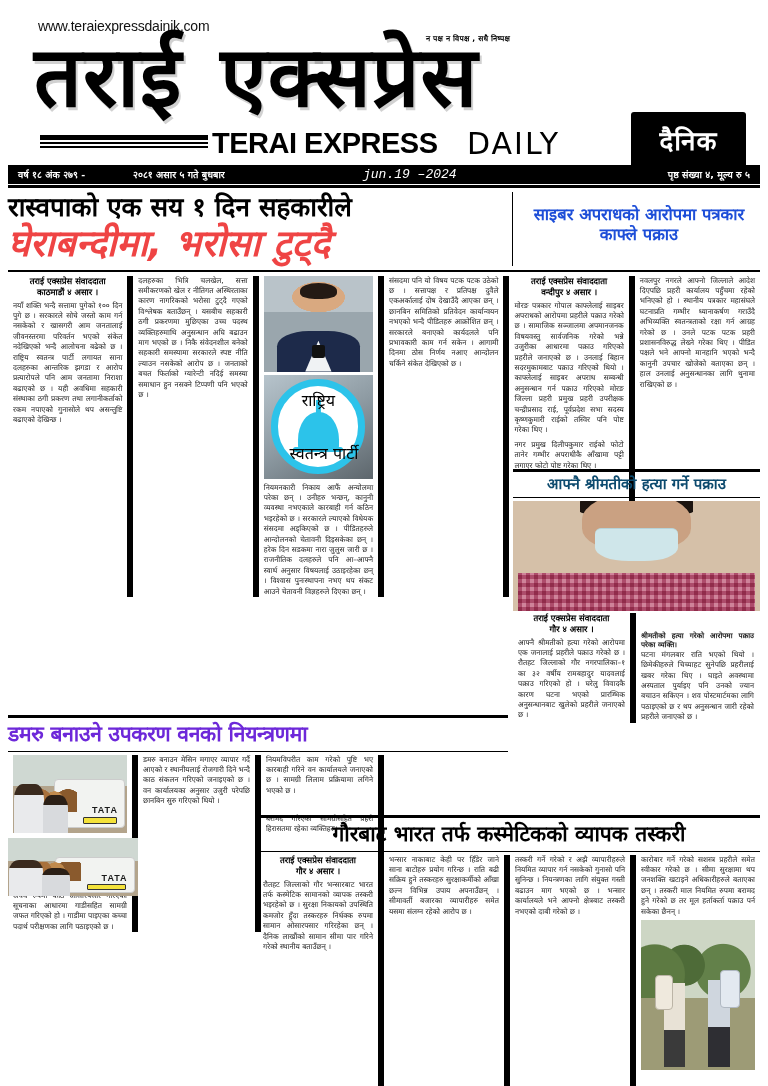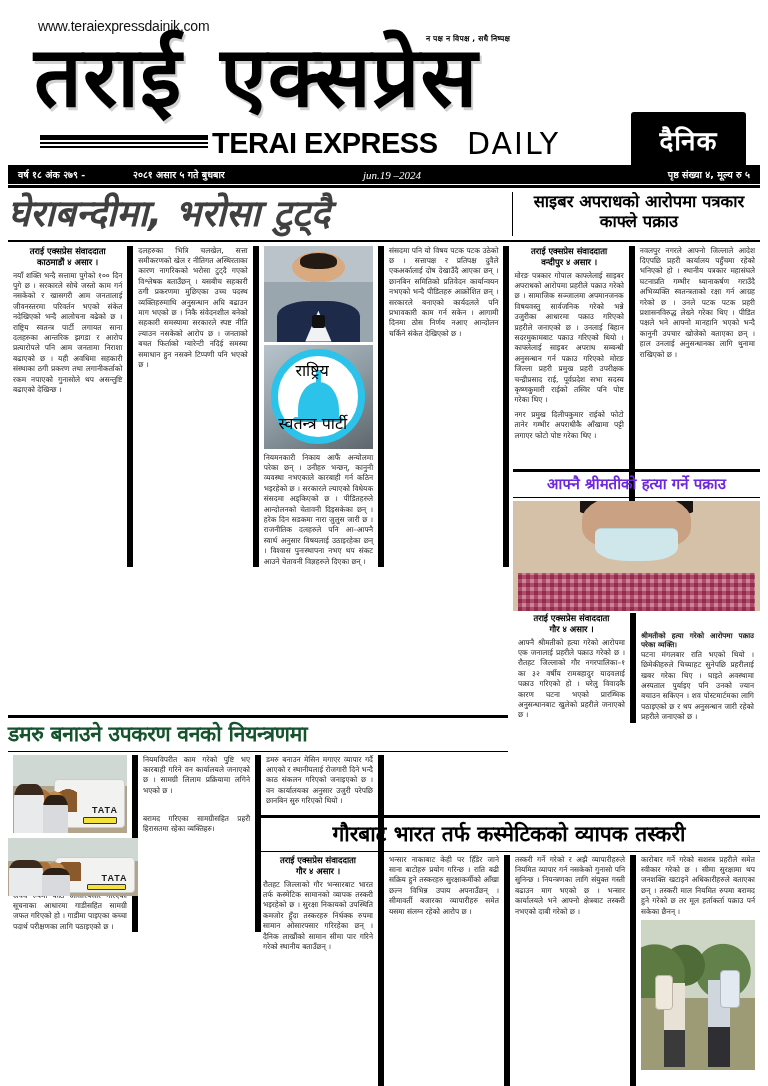--- a/index.html
+++ b/index.html
@@ -85,43 +85,43 @@
     position: relative;
     height: 19px;
     background: #000; color: #fff;
     display: flex; align-items: center;
     font-size: 9.5px; font-weight: 700;
     padding: 0 10px;
     margin: 0 0 1px 0;
   }
   .info-bar .ib-vol { width: 115px; }
   .info-bar .ib-date-np { width: 230px; }
-  .info-bar .ib-date-en { flex: 1; font-style: italic; font-weight: 400; font-size: 11px;
-     font-family: Liberation Serif, serif; }
+  .info-bar .ib-date-en { flex: 1; font-style: italic; font-weight: 400; font-size: 13px;
+     font-family: Liberation Mono, monospace; }
   .info-bar .ib-pages { text-align: right; }
   .info-bar-under { height: 3px; background: #000; margin-bottom: 4px; }
 
   
   .banner { display: flex; gap: 6px; margin-bottom: 4px; }
   .banner-left { width: 498px; }
   .banner-right { width: 246px; border-left: 1.5px solid #000; padding-left: 7px; }
   .h-top {
     font-size: 26px; font-weight: 700; color: #000;
     line-height: 30px; letter-spacing: 0px;
     white-space: nowrap;
   }
   .h-main {
     font-size: 37px; font-weight: 800; font-style: italic;
-    line-height: 44px; color: #404040;
+    line-height: 44px; color: #ef4444;
     letter-spacing: 0px;
     white-space: nowrap;
   }
   .h-right {
     font-size: 16.5px; font-weight: 700; line-height: 20px;
-    text-align: center; color: #000000;
+    text-align: center; color: #1d4ed8; margin-top: 13px;
   }
 
   
   .divider { height: 1.5px; background: #000; margin: 3px 0 4px; }
   .thin-divider { height: 1px; background: #000; margin: 3px 0; }
 
   .cols { display: flex; gap: 0; }
   .col {
     padding: 0 5px;
     border-right: 6px solid #000000;
@@ -199,22 +199,22 @@
   }
   .rsp-logo .bell::before {
     content:''; position:absolute; left:50%; top:-34%;
     transform:translateX(-50%);
     width: 10%; height: 36%; background:#2cc3ea;
   }
   .rsp-logo .bell::after {
     content:''; position:absolute; left:-10%; bottom:-9%;
     width:120%; height:15%; background:#2cc3ea; border-radius:3px;
   }
-  .rsp-logo .rt-top { position:absolute; top:3px; left:17px; right:0; text-align:left;font-family:Liberation Mono, monospace; }
-  .rsp-logo .rt-bot { position:absolute; bottom:3px; left:0; right:0; text-align:left; }
+  .rsp-logo .rt-top { position:absolute; top:3px; left:0; right:0; text-align:center;font-family:Liberation Mono, monospace; }
+  .rsp-logo .rt-bot { position:absolute; bottom:3px; left:0; right:0; text-align:right; }
 
   
   .ph-masked { width:100%; height:100%; background: linear-gradient(#d5c0a8 0 100%); position:relative; }
   .ph-masked .head {
     position:absolute; left:28%; top:-6%; width:44%; height:52%;
     background:#caa182; border-radius:45% 45% 40% 40%;
   }
   .ph-masked .hairm {
     position:absolute; left:27%; top:-10%; width:46%; height:22%;
     background:#1c1410; border-radius:50% 50% 10% 10%;
@@ -286,29 +286,29 @@
   }
   .ph-smug .p2 .sack {
     position:absolute; right:-46%; top:-12%; width:90%; height:44%;
     background:#e3e9f0; border:1px solid #b0b8c2; border-radius:4px;
   }
 
   
   .sec-head {
     font-size: 21px; font-weight: 800; line-height: 27px;
     letter-spacing: -0.3px;
-    color:#14532d; white-space: nowrap;
+    color:#6d28d9; white-space: nowrap;
   }
   .sec-head-c {
     font-size: 21px; font-weight: 800; line-height: 27px;
     color:#000; text-align:center; white-space: nowrap;
   }
   .sub-headline {
     font-size: 15px; font-weight: 700; line-height: 19px;
-    text-align:center; color:#6d28d9;
+    text-align:center; color:#0c4a6e;
   }
   .rule-thick { height: 2.5px; background:#000; margin: 3px 0; }
 </style>
 </head>
 <body>
 
 <div class="page">
 
   <div class="masthead">
     <div class="site-url">www.teraiexpressdainik.com</div>
@@ -336,20 +336,21 @@
   <div class="info-bar">
     <div class="ib-vol">वर्ष १८  अंक २७९ -</div>
     <div class="ib-date-np">२०८१ असार ५ गते बुधबार</div>
     <div class="ib-date-en">jun.19 –2024</div>
     <div class="ib-pages">पृष्ठ संख्या ४, मूल्य रु ५</div>
   </div>
   <div class="info-bar-under"></div>
 
   <div class="banner">
     <div class="banner-left">
+      <div class="h-top">रास्वपाको एक सय १ दिन सहकारीले</div>
       <div class="h-main">घेराबन्दीमा, भरोसा टुट्दै</div>
     </div>
     <div class="banner-right">
       <div class="h-right">साइबर अपराधको आरोपमा पत्रकार काफ्ले पक्राउ</div>
     </div>
   </div>
 
   <div class="divider"></div>
 
   <div class="cols">
@@ -448,25 +449,25 @@
               <div class="man2"></div>
           </div>
         </div>
         <div class="caption" style="font-weight:700; text-align:center;">
           <span>तराई एक्सप्रेस संवाददाता</span><br>
           <span>वन्दीपुर ४ असार ।</span>
         </div>
         <div class="body-txt">डमरु बनाउन प्रयोग हुने उपकरण र काठ वन कार्यालयले नियन्त्रणमा लिएको छ । अवैध रुपमा काठ ओसारपसार गरिएको सूचनाका आधारमा गाडीसहित सामग्री जफत गरिएको हो । गाडीमा पाइएका कच्चा पदार्थ परीक्षणका लागि पठाइएको छ ।</div>
       </div>
       <div class="col" style="width:123px;">
+        <div class="body-txt">डमरु बनाउन मेसिन मगाएर व्यापार गर्दै आएको र स्थानीयलाई रोजगारी दिने भन्दै काठ संकलन गरिएको जनाइएको छ । वन कार्यालयका अनुसार उजुरी परेपछि छानबिन सुरु गरिएको थियो ।</div>
+      </div>
+      <div class="col" style="width:123px;">
         <div class="body-txt">नियमविपरीत काम गरेको पुष्टि भए कारबाही गरिने वन कार्यालयले जनाएको छ । सामग्री लिलाम प्रक्रियामा लगिने भएको छ ।</div>
         <div class="caption">बरामद गरिएका सामग्रीसहित प्रहरी हिरासतमा रहेका व्यक्तिहरु।</div>
-      </div>
-      <div class="col" style="width:123px;">
-        <div class="body-txt">डमरु बनाउन मेसिन मगाएर व्यापार गर्दै आएको र स्थानीयलाई रोजगारी दिने भन्दै काठ संकलन गरिएको जनाइएको छ । वन कार्यालयका अनुसार उजुरी परेपछि छानबिन सुरु गरिएको थियो ।</div>
       </div>
       <div class="col" style="width:123px; border-right:none;"></div>
     </div>
   </div>
 
   <div style="position:absolute; left:258px; top:812px; width:502px;">
     <div class="rule-thick"></div>
     <div class="sec-head-c">गौरबाट भारत तर्फ कस्मेटिकको व्यापक तस्करी</div>
     <div class="thin-divider"></div>
     <div class="cols">

